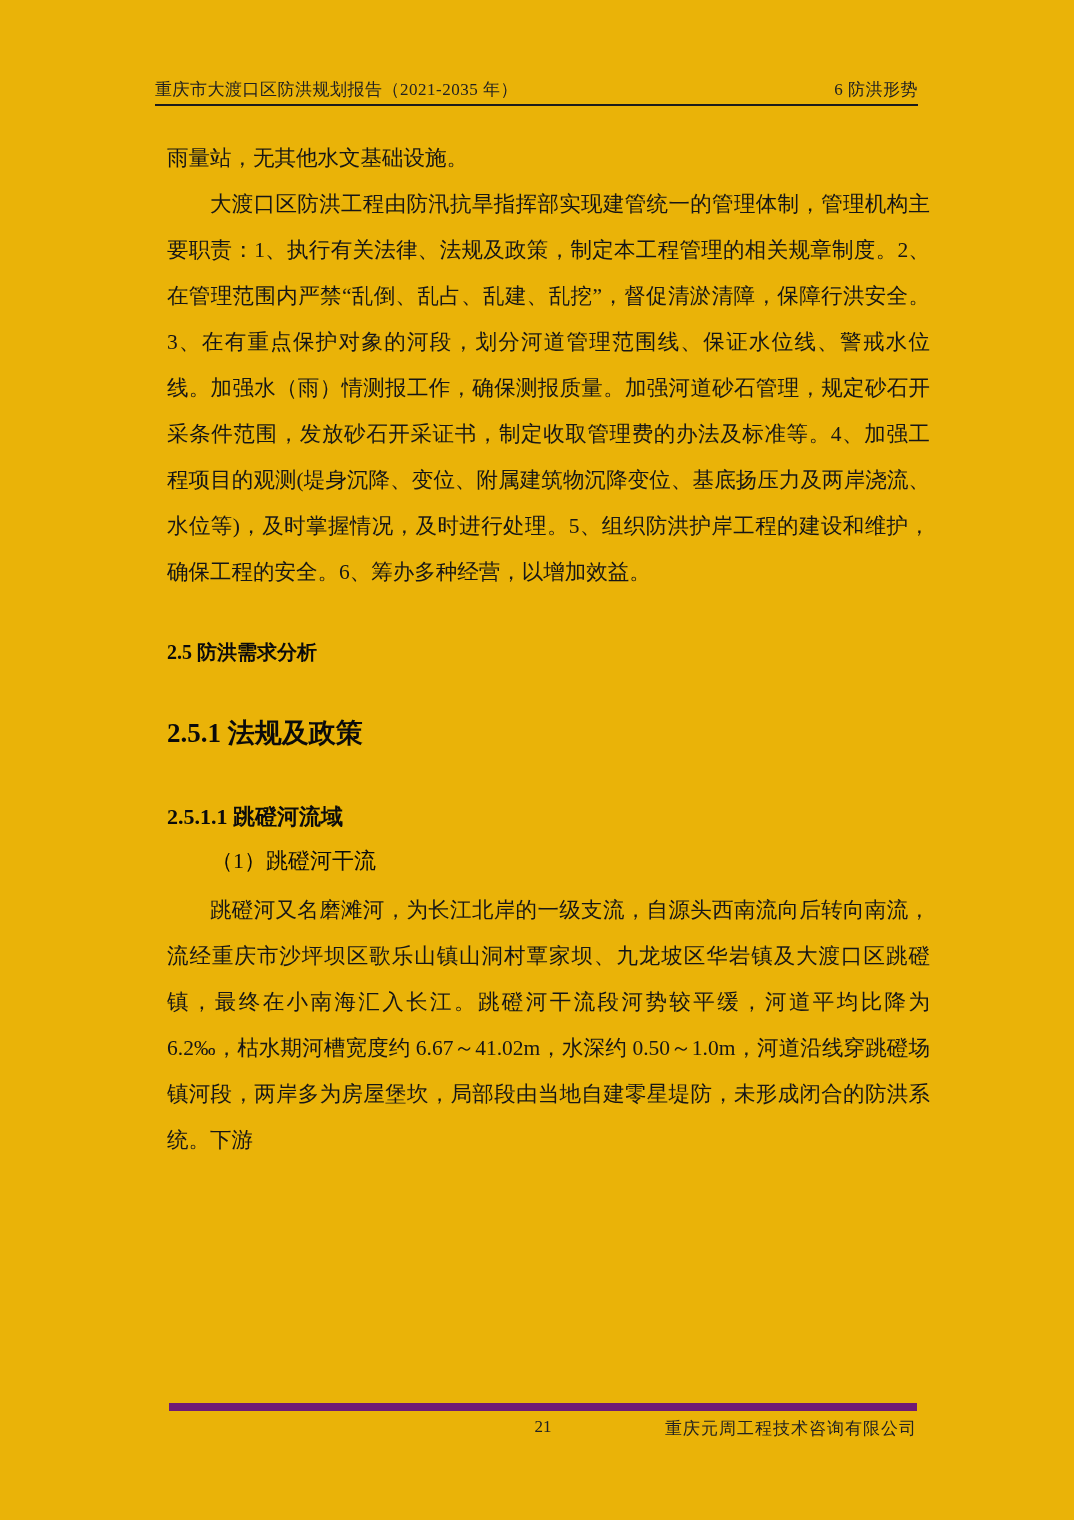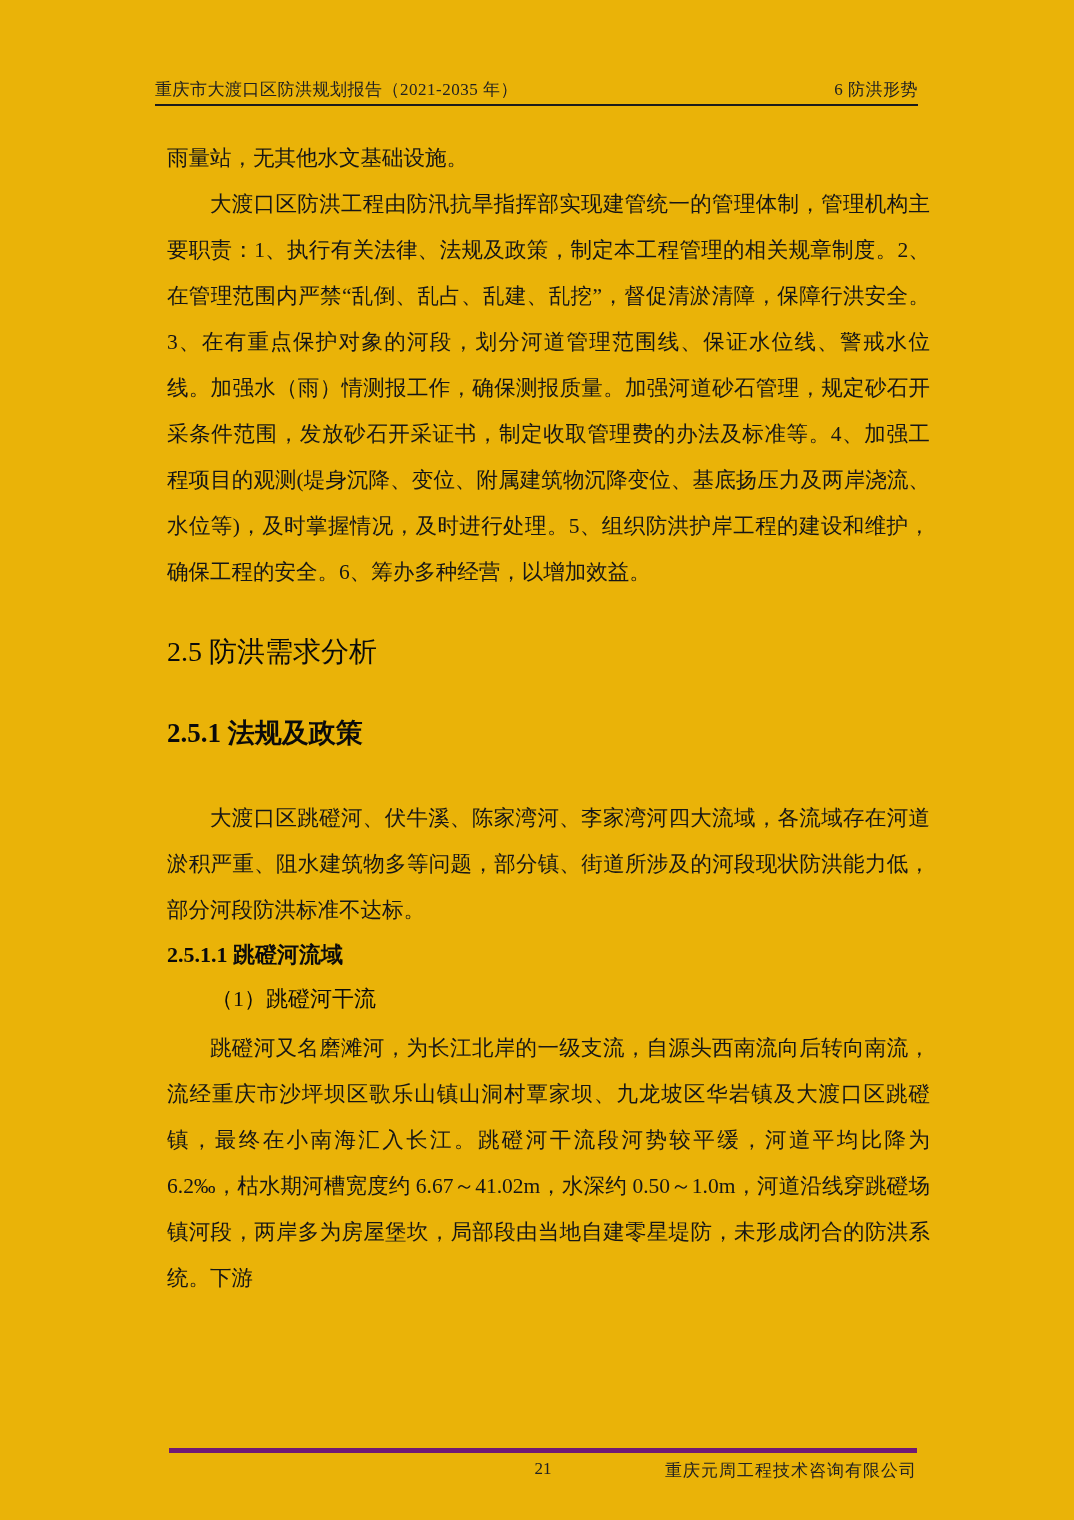--- a/index.html
+++ b/index.html
@@ -43,22 +43,22 @@
   p.body {
     font-size: 21.5px;
     line-height: 46px;
     text-align: justify;
     text-indent: 2em;
     color: #161616;
   }
   p.body.no-indent { text-indent: 0; }
   h1.sec {
     font-family: "Liberation Serif", "DejaVu Sans", sans-serif;
-    font-weight: normal;
-    font-size: 28px;
+    font-weight: bold;
+    font-size: 20px;
     line-height: 42px;
     margin: 36px 0 40px 0;
     color: #0b0b0b;
   }
   h2.sec {
     font-family: "Liberation Serif", "DejaVu Sans", sans-serif;
     font-weight: bold;
     font-size: 27px;
     line-height: 40px;
     margin: 0 0 42px 0;
@@ -80,23 +80,22 @@
     margin: 0;
     text-indent: 2em;
     color: #0b0b0b;
   }
   p.body.after-heading { margin-top: 4px; }
   .footer {
     position: absolute;
     top: 1403px;
     left: 169px;
     right: 157px;
-    border-top: 5px solid #701a75;
+    border-top: 8px solid #701a75;
     height: 40px;
-    margin-top: 45px;
   }
   .footer .page-num {
     position: absolute;
     top: 6px;
     left: 50%;
     transform: translateX(-50%);
     font-size: 17px;
     color: #222;
   }
   .footer .company {
@@ -123,21 +122,20 @@
 
     <p class="body no-indent">雨量站，无其他水文基础设施。</p>
 
 
     <p class="body">大渡口区防洪工程由防汛抗旱指挥部实现建管统一的管理体制，管理机构主要职责：1、执行有关法律、法规及政策，制定本工程管理的相关规章制度。2、在管理范围内严禁“乱倒、乱占、乱建、乱挖”，督促清淤清障，保障行洪安全。3、在有重点保护对象的河段，划分河道管理范围线、保证水位线、警戒水位线。加强水（雨）情测报工作，确保测报质量。加强河道砂石管理，规定砂石开采条件范围，发放砂石开采证书，制定收取管理费的办法及标准等。4、加强工程项目的观测(堤身沉降、变位、附属建筑物沉降变位、基底扬压力及两岸浇流、水位等)，及时掌握情况，及时进行处理。5、组织防洪护岸工程的建设和维护，确保工程的安全。6、筹办多种经营，以增加效益。</p>
 
     <h1 class="sec">2.5 防洪需求分析</h1>
 
     <h2 class="sec">2.5.1 法规及政策</h2>
 
-    <p class="body">大渡口区跳磴河、伏牛溪、陈家湾河、李家湾河四大流域，各流域存在河道淤积严重、阻水建筑物多等问题，部分镇、街道所涉及的河段现状防洪能力低，部分河段防洪标准不达标。</p>
 
     <h3 class="sec">2.5.1.1 跳磴河流域</h3>
 
     <h4 class="sec">（1）跳磴河干流</h4>
 
     <p class="body after-heading">跳磴河又名磨滩河，为长江北岸的一级支流，自源头西南流向后转向南流，流经重庆市沙坪坝区歌乐山镇山洞村覃家坝、九龙坡区华岩镇及大渡口区跳磴镇，最终在小南海汇入长江。跳磴河干流段河势较平缓，河道平均比降为 6.2‰，枯水期河槽宽度约 6.67～41.02m，水深约 0.50～1.0m，河道沿线穿跳磴场镇河段，两岸多为房屋堡坎，局部段由当地自建零星堤防，未形成闭合的防洪系统。下游</p>
 
   </div>
 
   <div class="footer">

